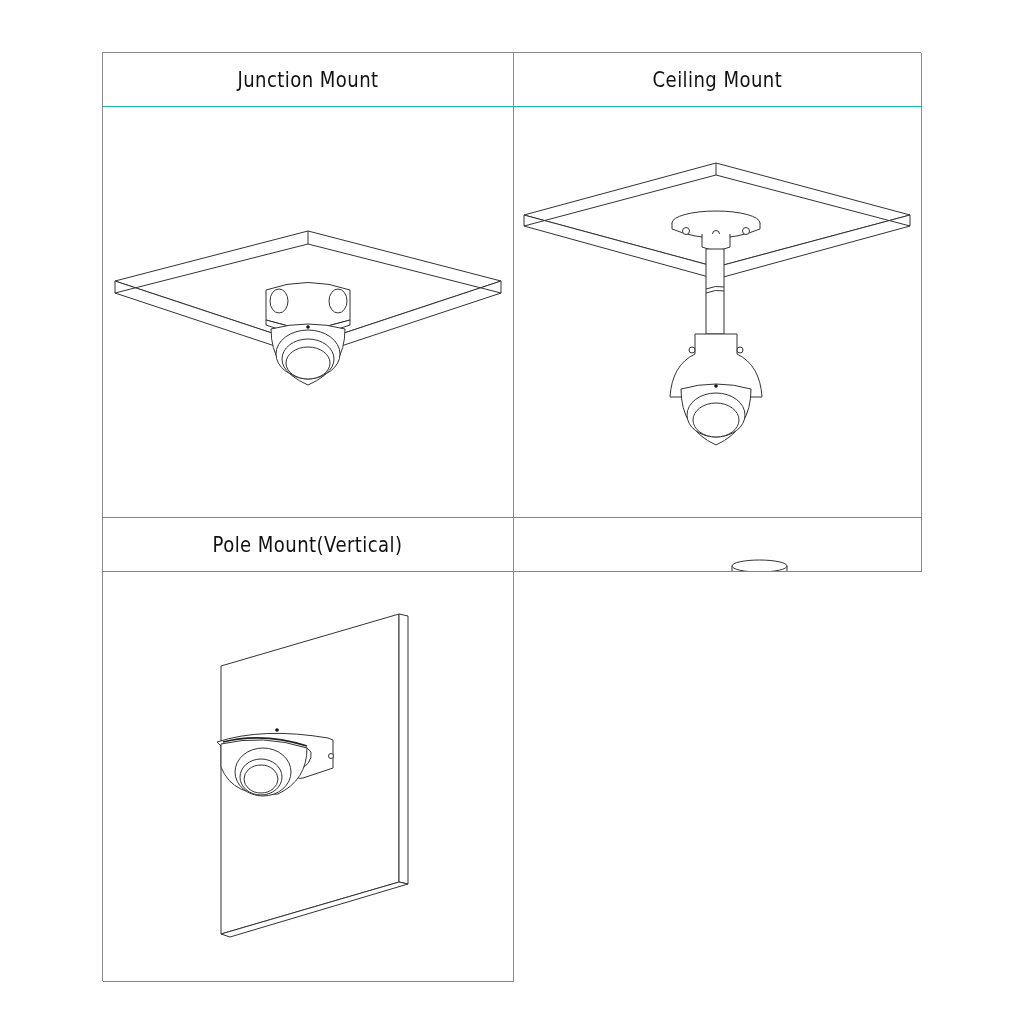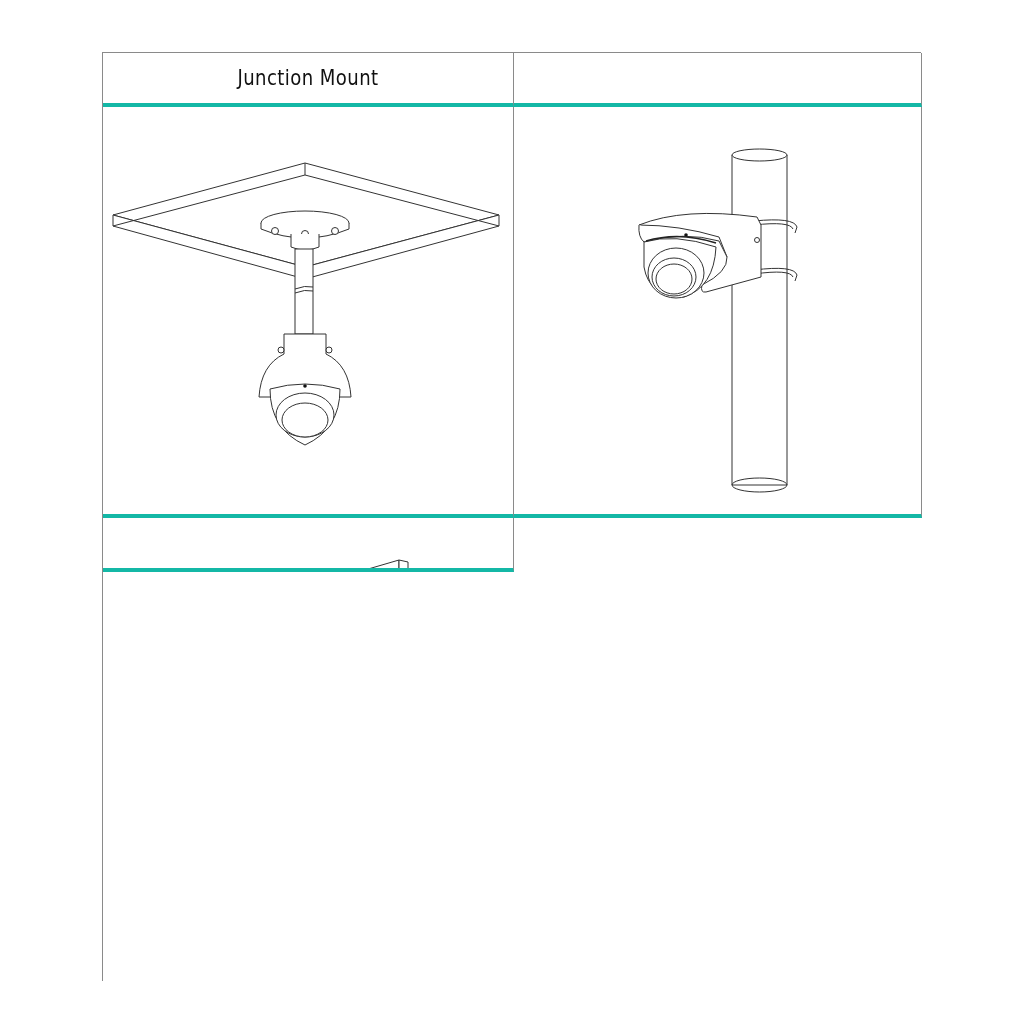--- a/index.html
+++ b/index.html
@@ -5,37 +5,40 @@
   html, body { margin:0; padding:0; background:#ffffff; }
   body { width:1024px; height:1024px; position:relative; overflow:hidden; font-family:"DejaVu Sans", sans-serif; }
   .grid {
     position:absolute; left:102px; top:52px; width:819px; height:929px;
     display:grid;
     grid-template-columns: 411px 408px;
     grid-template-rows: 54px 411px 54px 410px;
     border-top:1px solid #8a8a8a; border-left:1px solid #8a8a8a;
     box-sizing:border-box;
   }
-  .cell { border-right:1px solid #8a8a8a; border-bottom:4px solid #14b8a6; box-sizing:border-box; position:relative; }
+  .cell { border-right:1px solid #8a8a8a; border-bottom:1px solid #14b8a6; box-sizing:border-box; position:relative; }
   .hdr { display:flex; align-items:center; justify-content:center; font-size:21px; color:#111; letter-spacing:0.5px; transform:scaleX(0.86); }
   .hdr-wrap { display:flex; align-items:center; justify-content:center; }
   .img { overflow:hidden; }
   svg { position:absolute; left:0; top:0; }
   .ln { fill:#fff; stroke:#333; stroke-width:1; }
   .ln2 { fill:none; stroke:#333; stroke-width:1; }
   .thick { fill:none; stroke:#222; stroke-width:1.6; }
   .dot { fill:#111; }
 </style>
 </head>
 <body>
 
 <div class="grid">
 
   <div class="cell hdr-wrap">
     <span class="hdr">Junction Mount</span>
+  </div>
+  <div class="cell hdr-wrap">
+    <span class="hdr">Ceiling Mount</span>
   </div>
 
   <div class="cell img">
     <svg width="410" height="410" viewBox="0 0 410 410">
 
       <polygon class="ln" points="12,174 205,124 398,174 205,238"></polygon>
       <polygon class="ln" points="12,174 12,186 205,250 205,238"></polygon>
       <polygon class="ln" points="205,238 205,250 398,186 398,174"></polygon>
       <line class="ln2" x1="205" y1="124" x2="205" y2="137"></line>
       <polyline class="ln2" points="12,186 205,137 398,186"></polyline>
@@ -76,20 +79,23 @@
       <circle class="ln" cx="178" cy="243" r="3"></circle>
       <circle class="ln" cx="226" cy="243" r="3"></circle>
 
       <path class="ln" d="M167,282 Q202,272 237,282 Q237,322 202,338 Q167,322 167,282 Z"></path>
       <ellipse class="ln" cx="202" cy="308" rx="29" ry="22"></ellipse>
       <ellipse class="ln" cx="202" cy="313" rx="23" ry="17"></ellipse>
       <circle class="dot" cx="202" cy="279" r="1.8"></circle>
     </svg>
   </div>
 
+  <div class="cell hdr-wrap">
+    <span class="hdr">Pole Mount(Vertical)</span>
+  </div>
 
   <div class="cell img">
     <svg width="410" height="409" viewBox="0 0 410 409">
 
       <path class="ln" d="M218,48 L218,378 L273,378 L273,48"></path>
       <ellipse class="ln" cx="245.5" cy="48" rx="27.5" ry="6"></ellipse>
       <ellipse class="ln2" cx="245.5" cy="378" rx="27.5" ry="7"></ellipse>
 
       <path class="ln2" d="M240,114 Q280,110 283,120 L281,126"></path>
       <path class="ln2" d="M240,118 Q276,114 279,122"></path>

